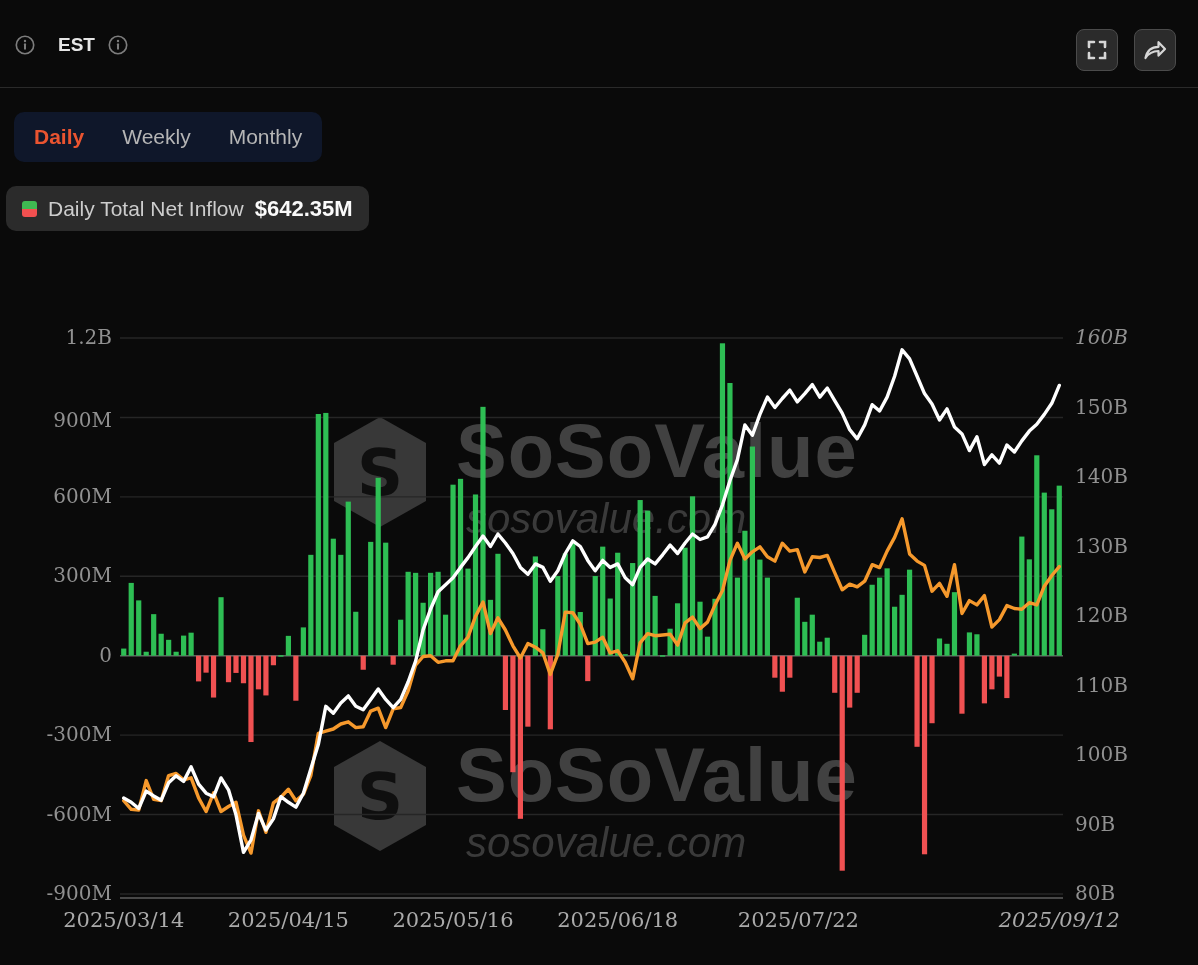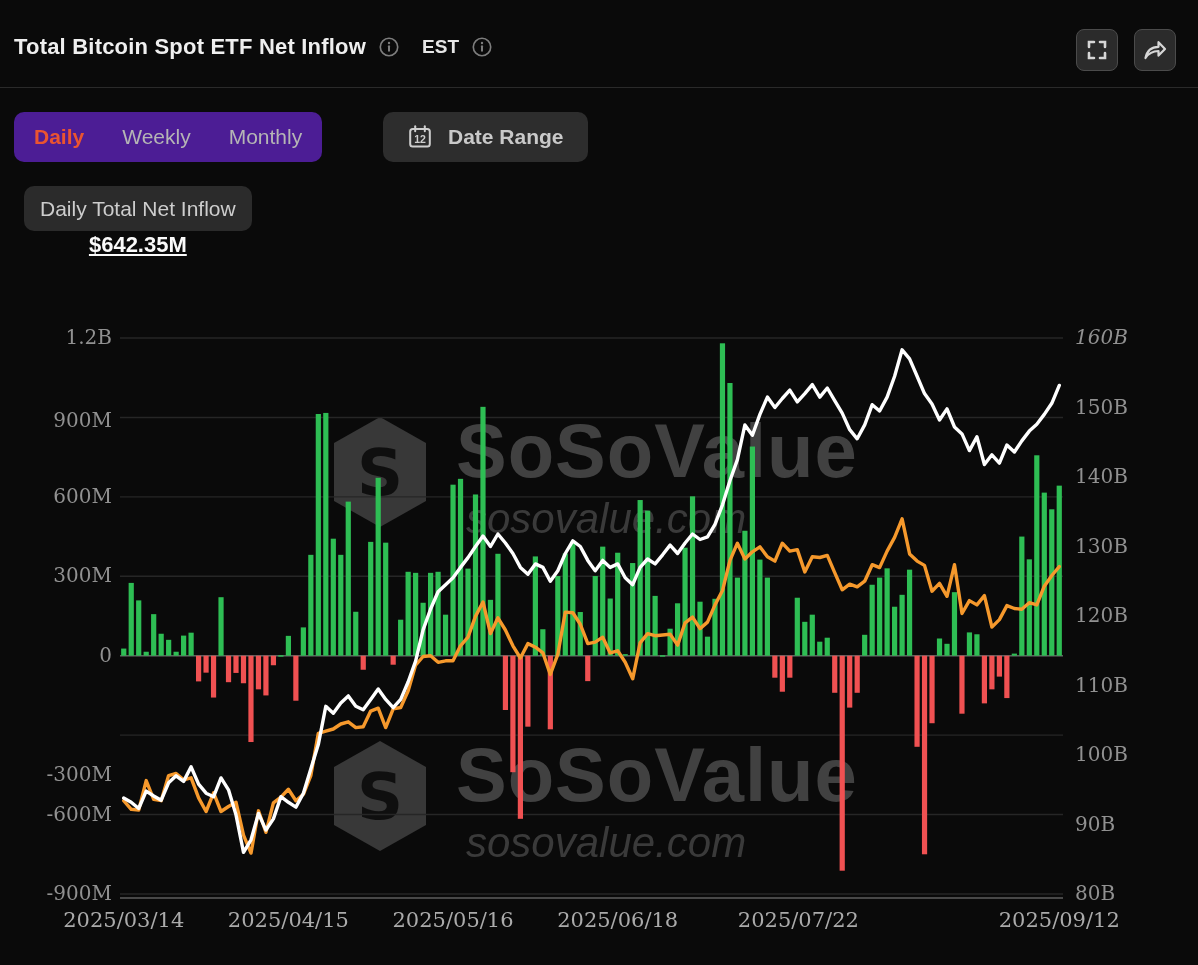--- a/index.html
+++ b/index.html
@@ -13,37 +13,37 @@
   .title-row { position:absolute; left:14px; top:34px; display:flex; align-items:center; gap:12px; }
   .page-title { font-size:22px; font-weight:700; color:#efefef; letter-spacing:.2px; }
   .est-label { font-size:19px; font-weight:700; color:#e6e6e6; margin-left:10px; }
   .icon-info { width:22px; height:22px; flex:0 0 auto; }
   .hdr-btns { position:absolute; right:22px; top:29px; display:flex; gap:16px; }
   .sq-btn { width:42px; height:42px; background:#2b2b2b; border:1.5px solid #4b4b4b;
             border-radius:8px; display:flex; align-items:center; justify-content:center; cursor:pointer; }
   .divider { position:absolute; left:0; top:87px; width:100%; height:1px; background:#2a2a2a; }
 
   
-  .tab-group { position:absolute; left:14px; top:112px; height:50px; background:#4c1d95;
+  .tab-group { position:absolute; left:14px; top:112px; height:50px; background:#0f172a;
                border-radius:10px; display:flex; align-items:center; padding:0 20px; gap:38px; }
   .tab { font-size:21px; color:#b5b5b5; cursor:pointer; }
   .tab.active { color:#ea5430; font-weight:700; }
   .date-range-btn { position:absolute; left:383px; top:112px; height:50px; background:#2d2d2d;
                     border-radius:10px; display:flex; align-items:center; padding:0 24px; gap:15px; cursor:pointer; }
   .date-range-label { font-size:21px; font-weight:700; color:#c9c9c9; }
 
   
   .chip { position:absolute; height:45px; background:#2b2b2b; border-radius:10px;
           display:flex; align-items:center; padding:0 16px; gap:11px; cursor:pointer; }
   .chip-label { font-size:21px; color:#cdcdcd; }
-  .chip-value { font-size:22px; font-weight:700; color:#fafafa;text-decoration:underline; }
+  .chip-value { font-size:22px; font-weight:700; color:#fafafa; }
   .chip-icon-split { width:15px; height:16px; border-radius:3px;
           background:linear-gradient(#3fba52 0 50%, #f25050 50% 100%); }
   .chip-pill { width:17px; height:7px; border-radius:4px; }
-  .chip1 { left:24px; top:186px;flex-direction:column; }
+  .chip1 { left:6px; top:186px; }
   .chip2 { left:490px; top:186px; }
   .chip3 { left:14px; top:239px; }
   .axis-label { position:absolute; font-family:"DejaVu Serif", serif; color:#919191; font-size:20px; }
   .x-label { position:absolute; font-family:"DejaVu Serif", serif; color:#ababab; font-size:21px;
              transform:translateX(-50%); white-space:nowrap; }
   .watermark { position:absolute; display:flex; align-items:flex-start; gap:26px; pointer-events:none; }
   .wm-texts { display:flex; flex-direction:column; }
   .wm-brand { font-size:76px; font-weight:800; color:#414141; letter-spacing:1px; line-height:1.0;
               font-family:"Liberation Sans", sans-serif; }
   .wm-domain { font-size:42px; font-style:italic; color:#3a3a3a; margin-top:6px; margin-left:10px;
@@ -51,21 +51,20 @@
   svg.series { position:absolute; left:0; top:0; z-index:2; }
   .wm { z-index:1; }
 </style>
 </head>
 <body>
 
 <div class="app">
 
   <div class="header">
     <div class="title-row">
-      <span class="page-title">Total Bitcoin Spot ETF Net Inflow</span>
       <svg class="icon-info" viewBox="0 0 24 24">
         <circle cx="12" cy="12" r="9.5" fill="none" stroke="#7d7d7d" stroke-width="1.8"></circle>
         <circle cx="12" cy="7.6" r="1.3" fill="#7d7d7d"></circle>
         <rect x="10.9" y="10.2" width="2.2" height="7" rx="1.1" fill="#7d7d7d"></rect>
       </svg>
       <span class="est-label">EST</span>
       <svg class="icon-info" viewBox="0 0 24 24">
         <circle cx="12" cy="12" r="9.5" fill="none" stroke="#7d7d7d" stroke-width="1.8"></circle>
         <circle cx="12" cy="7.6" r="1.3" fill="#7d7d7d"></circle>
         <rect x="10.9" y="10.2" width="2.2" height="7" rx="1.1" fill="#7d7d7d"></rect>
@@ -86,29 +85,20 @@
         </svg>
       </div>
     </div>
     <div class="divider"></div>
   </div>
 
   <div class="tab-group">
     <span class="tab active">Daily</span>
     <span class="tab">Weekly</span>
     <span class="tab">Monthly</span>
-  </div>
-  <div class="date-range-btn">
-    <svg width="26" height="26" viewBox="0 0 26 26">
-      <rect x="3.2" y="5" width="19.6" height="17.5" rx="2.5" fill="none" stroke="#cfcfcf" stroke-width="2"></rect>
-      <line x1="8.2" y1="2.2" x2="8.2" y2="7.2" stroke="#cfcfcf" stroke-width="2" stroke-linecap="round"></line>
-      <line x1="17.8" y1="2.2" x2="17.8" y2="7.2" stroke="#cfcfcf" stroke-width="2" stroke-linecap="round"></line>
-      <text x="13" y="19.4" text-anchor="middle" font-size="10.5" font-weight="bold" font-family="Liberation Sans, sans-serif" fill="#cfcfcf">12</text>
-    </svg>
-    <span class="date-range-label">Date Range</span>
   </div>
 
   <div class="chip chip1">
     <span class="chip-icon-split"></span>
     <span class="chip-label">Daily Total Net Inflow</span>
     <span class="chip-value">$642.35M</span>
   </div>
 
   <div id="chart" style="position:absolute; inset:0;">
 
@@ -271,34 +261,34 @@
         <rect x="1056.6579365079365" y="485.6444761904762" width="5.2" height="170.06980952380957" fill="#2ebe54"></rect>
         <polyline points="123.7,800.7 131.2,809.3 138.7,810.1 146.2,780.6 153.7,799.3 161.2,800.7 168.6,775.6 176.1,773.5 183.6,779.9 191.1,777.8 198.6,797.9 206.1,811.5 213.6,792.8 221.0,811.5 228.5,806.5 236.0,802.2 243.5,835.2 251.0,853.1 258.5,810.8 265.9,832.3 273.4,802.9 280.9,797.1 288.4,789.3 295.9,800.7 303.4,794.3 310.8,775.6 318.3,733.3 325.8,731.1 333.3,729.0 340.8,724.0 348.3,721.8 355.8,727.6 363.2,726.8 370.7,711.1 378.2,708.2 385.7,727.6 393.2,708.9 400.7,707.5 408.1,691.0 415.6,665.1 423.1,656.5 430.6,655.8 438.1,662.3 445.6,660.8 453.0,660.8 460.5,645.8 468.0,637.2 475.5,616.4 483.0,602.0 490.5,633.6 497.9,617.8 505.4,630.0 512.9,645.8 520.4,658.0 527.9,643.6 535.4,647.2 542.9,652.9 550.3,674.5 557.8,654.4 565.3,612.1 572.8,612.8 580.3,624.3 587.8,643.6 595.2,642.2 602.7,637.2 610.2,652.9 617.7,650.8 625.2,662.3 632.7,678.8 640.1,642.9 647.6,633.6 655.1,635.7 662.6,635.0 670.1,634.3 677.6,645.1 685.1,622.8 692.5,617.1 700.0,628.6 707.5,622.1 715.0,604.9 722.5,590.5 730.0,560.4 737.4,543.2 744.9,559.0 752.4,551.8 759.9,546.8 767.4,556.8 774.9,561.1 782.3,543.2 789.8,551.1 797.3,549.6 804.8,571.9 812.3,556.8 819.8,557.5 827.3,555.4 834.7,572.6 842.2,589.8 849.7,584.1 857.2,586.9 864.7,581.2 872.2,564.7 879.6,567.6 887.1,551.1 894.6,537.4 902.1,518.8 909.6,553.9 917.1,561.1 924.5,565.4 932.0,591.2 939.5,583.4 947.0,596.3 954.5,564.7 962.0,613.5 969.4,600.6 976.9,604.9 984.4,595.6 991.9,627.1 999.4,619.6 1006.9,605.6 1014.4,608.5 1021.8,609.2 1029.3,602.7 1036.8,604.9 1044.3,586.2 1051.8,575.5 1059.3,566.6" fill="none" stroke="#f6992c" stroke-width="3.4" stroke-linejoin="round" stroke-linecap="round"></polyline>
         <polyline points="123.7,798.1 131.2,802.3 138.7,808.5 146.2,791.1 153.7,796.0 161.2,800.2 168.6,782.8 176.1,775.8 183.6,781.4 191.1,766.8 198.6,784.2 206.1,793.2 213.6,796.7 221.0,777.9 228.5,789.8 236.0,814.8 243.5,852.3 251.0,839.8 258.5,813.4 265.9,830.1 273.4,818.9 280.9,796.7 288.4,802.3 295.9,807.1 303.4,793.2 310.8,768.9 318.3,744.6 325.8,706.3 333.3,713.3 340.8,702.9 348.3,695.9 355.8,706.3 363.2,709.8 370.7,699.4 378.2,689.0 385.7,699.4 393.2,707.7 400.7,699.4 408.1,682.0 415.6,661.2 423.1,629.9 430.6,609.0 438.1,591.7 445.6,584.7 453.0,577.8 460.5,567.4 468.0,557.6 475.5,546.5 483.0,536.1 490.5,546.5 497.9,534.0 505.4,543.0 512.9,553.5 520.4,567.4 527.9,574.3 535.4,563.9 542.9,567.4 550.3,581.3 557.8,570.8 565.3,553.5 572.8,540.9 580.3,546.5 587.8,560.4 595.2,570.8 602.7,560.4 610.2,567.4 617.7,563.9 625.2,577.8 632.7,584.7 640.1,567.4 647.6,559.0 655.1,563.9 662.6,554.8 670.1,545.1 677.6,553.5 685.1,543.0 692.5,534.0 700.0,539.5 707.5,536.8 715.0,524.3 722.5,504.8 730.0,480.5 737.4,459.6 744.9,424.9 752.4,435.3 759.9,414.4 767.4,397.1 774.9,407.5 782.3,398.5 789.8,390.1 797.3,401.9 804.8,393.6 812.3,384.6 819.8,397.1 827.3,388.0 834.7,400.6 842.2,413.1 849.7,429.7 857.2,438.8 864.7,424.9 872.2,404.7 879.6,411.0 887.1,397.1 894.6,376.2 902.1,349.8 909.6,358.9 917.1,376.2 924.5,393.6 932.0,404.0 939.5,420.0 947.0,408.9 954.5,427.0 962.0,433.9 969.4,450.6 976.9,436.7 984.4,464.5 991.9,454.8 999.4,463.1 1006.9,445.0 1014.4,452.0 1021.8,440.9 1029.3,431.1 1036.8,424.2 1044.3,414.4 1051.8,403.3 1059.3,385.4" fill="none" stroke="#ffffff" stroke-width="3.4" stroke-linejoin="round" stroke-linecap="round"></polyline>
       </svg>
     <div id="axis-labels">
         <div class="axis-label" style="right:1086px; top:325px; text-align:right;">1.2B</div>
         <div class="axis-label" style="right:1086px; top:408px; text-align:right;">900M</div>
         <div class="axis-label" style="right:1086px; top:483.8571428571429px; text-align:right;">600M</div>
         <div class="axis-label" style="right:1086px; top:563.2857142857142px; text-align:left;">300M</div>
         <div class="axis-label" style="right:1086px; top:642.7142857142858px; text-align:right;">0</div>
-        <div class="axis-label" style="right:1086px; top:722.1428571428571px; text-align:right;margin-top:40px;">-300M</div>
+        <div class="axis-label" style="right:1086px; top:722.1428571428571px; text-align:right;">-300M</div>
         <div class="axis-label" style="right:1086px; top:801.5714285714286px; text-align:right;">-600M</div>
         <div class="axis-label" style="right:1086px; top:881px; text-align:right;">-900M</div>
         <div class="axis-label" style="left:1075px; top:325px;font-style:italic;">160B</div>
         <div class="axis-label" style="left:1075px; top:394.5px;">150B</div>
         <div class="axis-label" style="left:1075px; top:464px;">140B</div>
         <div class="axis-label" style="left:1075px; top:533.5px;">130B</div>
         <div class="axis-label" style="left:1075px; top:603px;">120B</div>
         <div class="axis-label" style="left:1075px; top:672.5px;">110B</div>
         <div class="axis-label" style="left:1075px; top:742px;">100B</div>
         <div class="axis-label" style="left:1075px; top:811.5px;">90B</div>
         <div class="axis-label" style="left:1075px; top:881px;">80B</div>
         <div class="x-label" style="left:123.7420634920635px; top:908px;">2025/03/14</div>
         <div class="x-label" style="left:288.3928571428571px; top:908px;">2025/04/15</div>
         <div class="x-label" style="left:453.0436507936508px; top:908px;">2025/05/16</div>
         <div class="x-label" style="left:617.6944444444445px; top:908px;">2025/06/18</div>
         <div class="x-label" style="left:782.3452380952381px; top:908px;margin-left:16px;">2025/07/22</div>
-        <div class="x-label" style="left:1059.2579365079364px; top:908px;">2025/09/12</div>
+        <div class="x-label" style="left:1059.2579365079364px; top:908px;font-style:italic;">2025/09/12</div>
       </div>
   </div>
 
 </div>
 
 </body></html>

